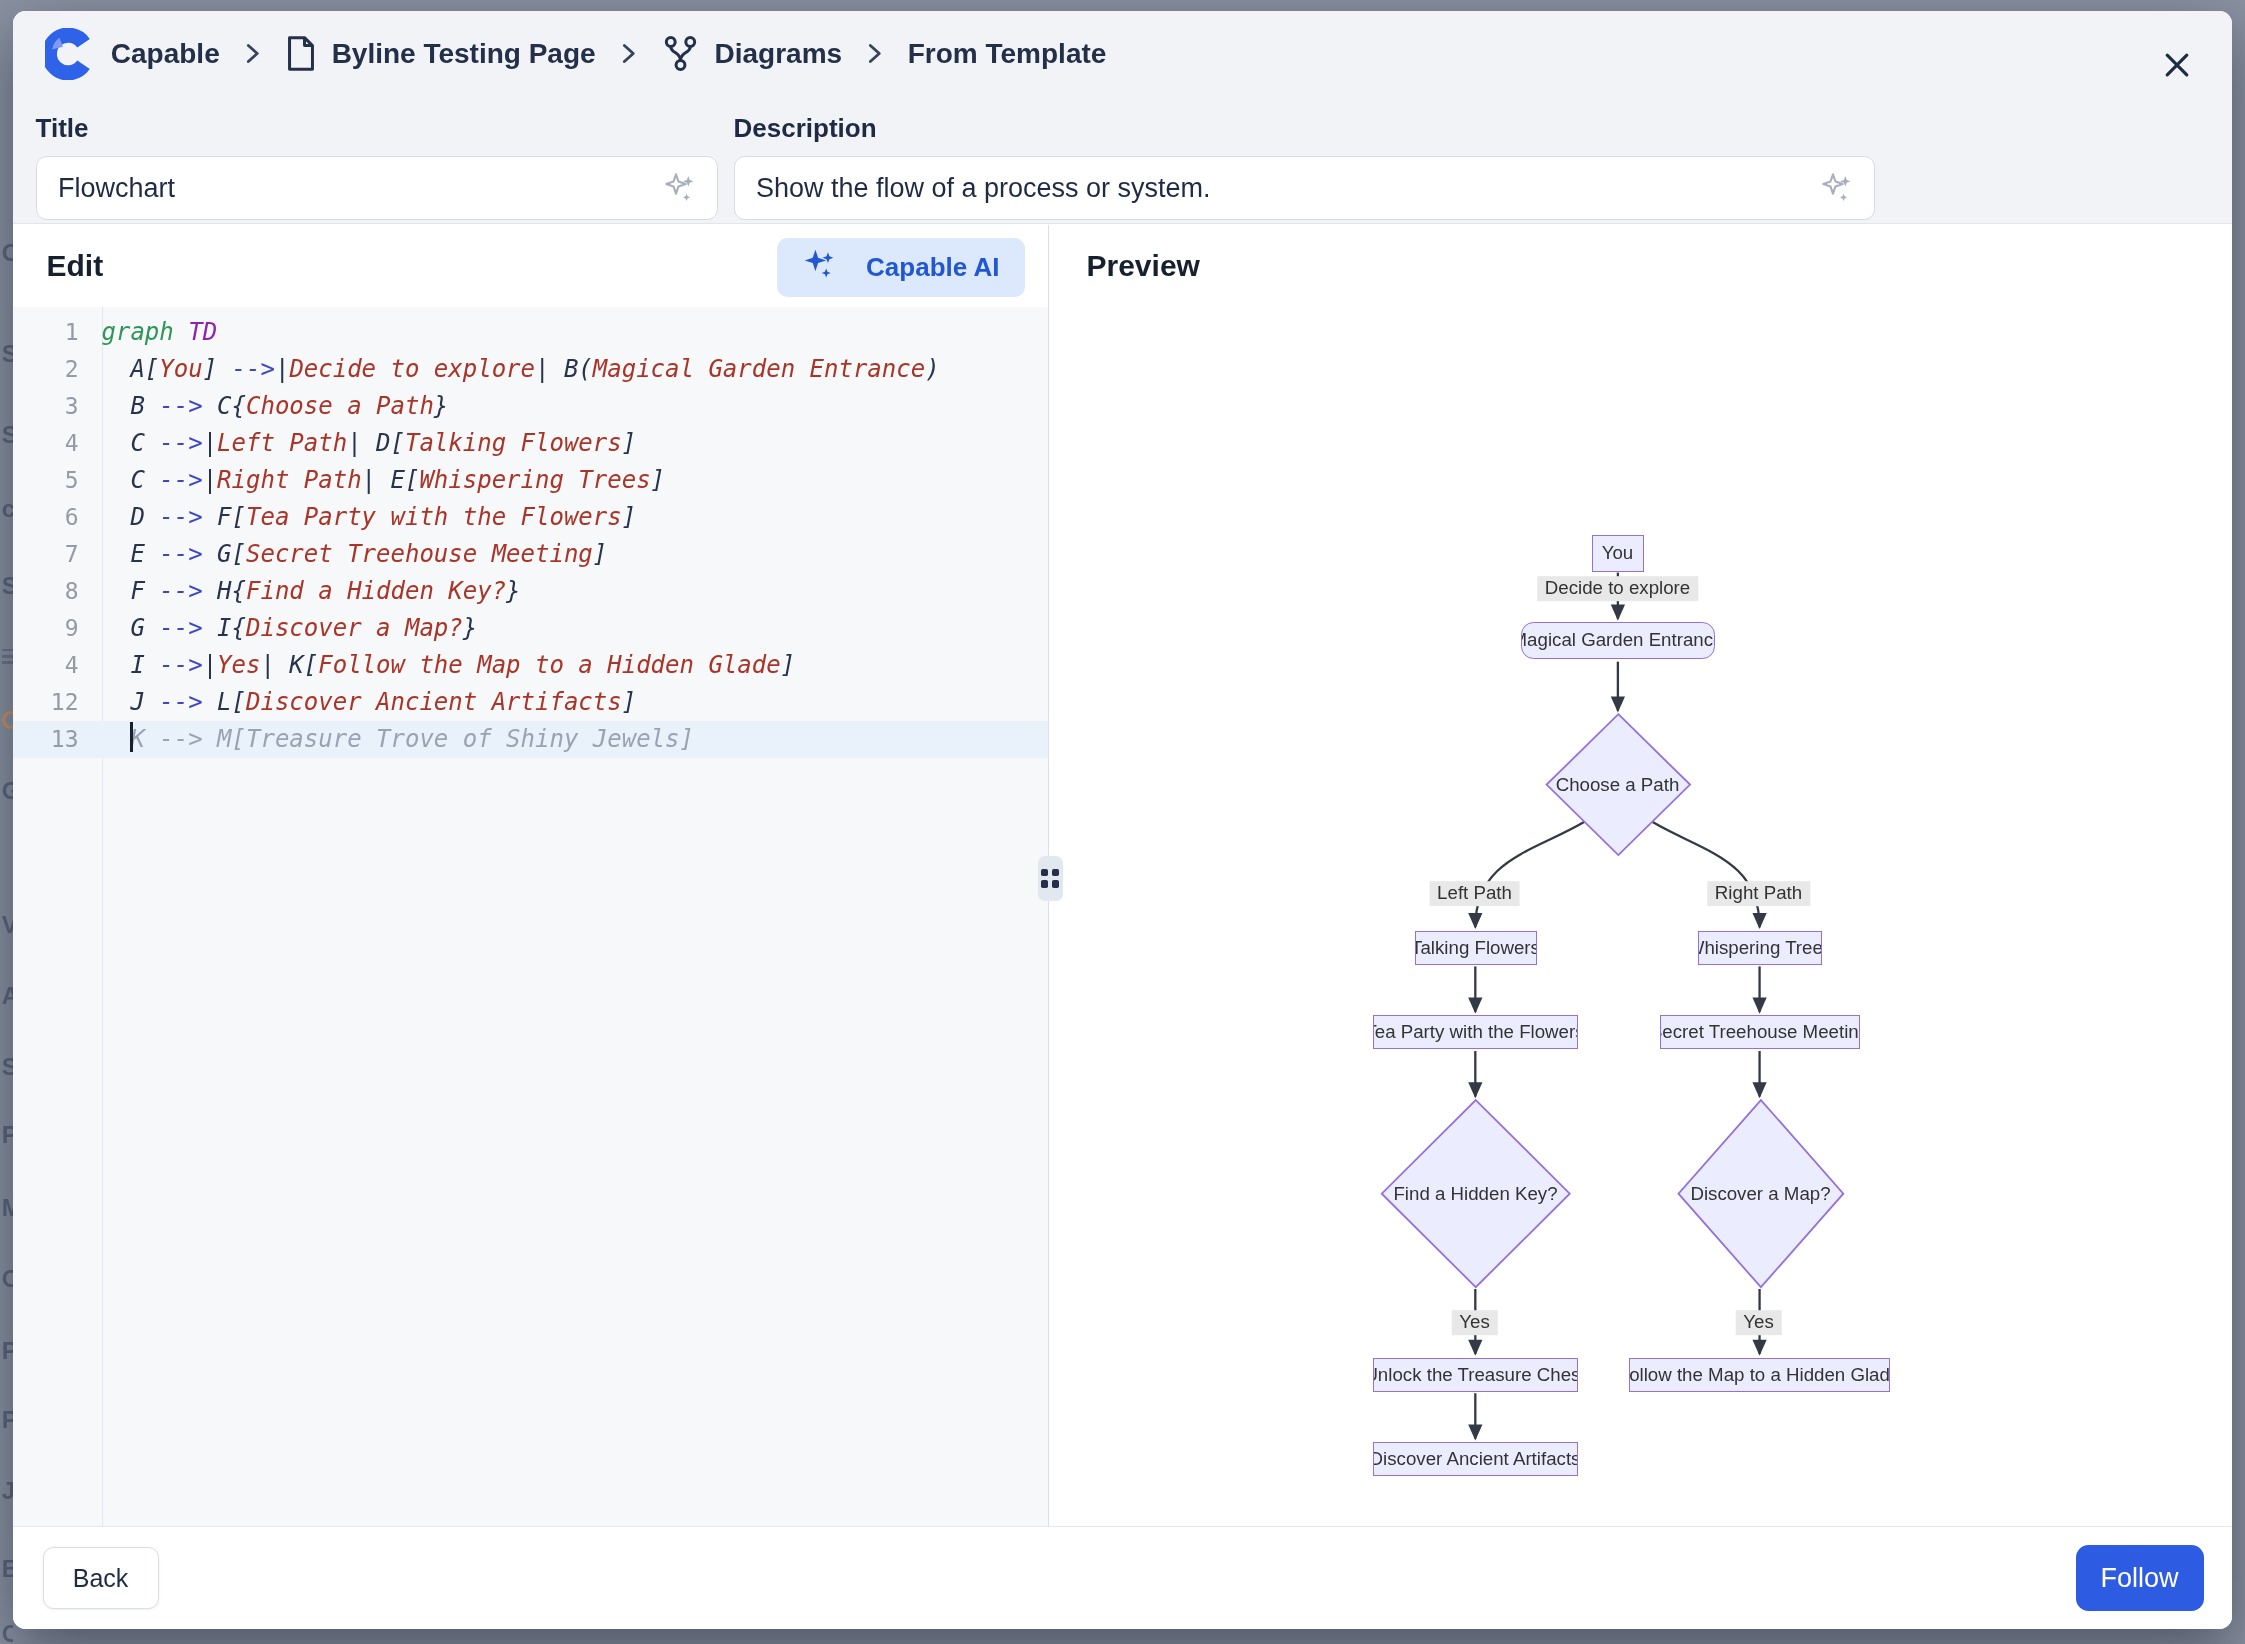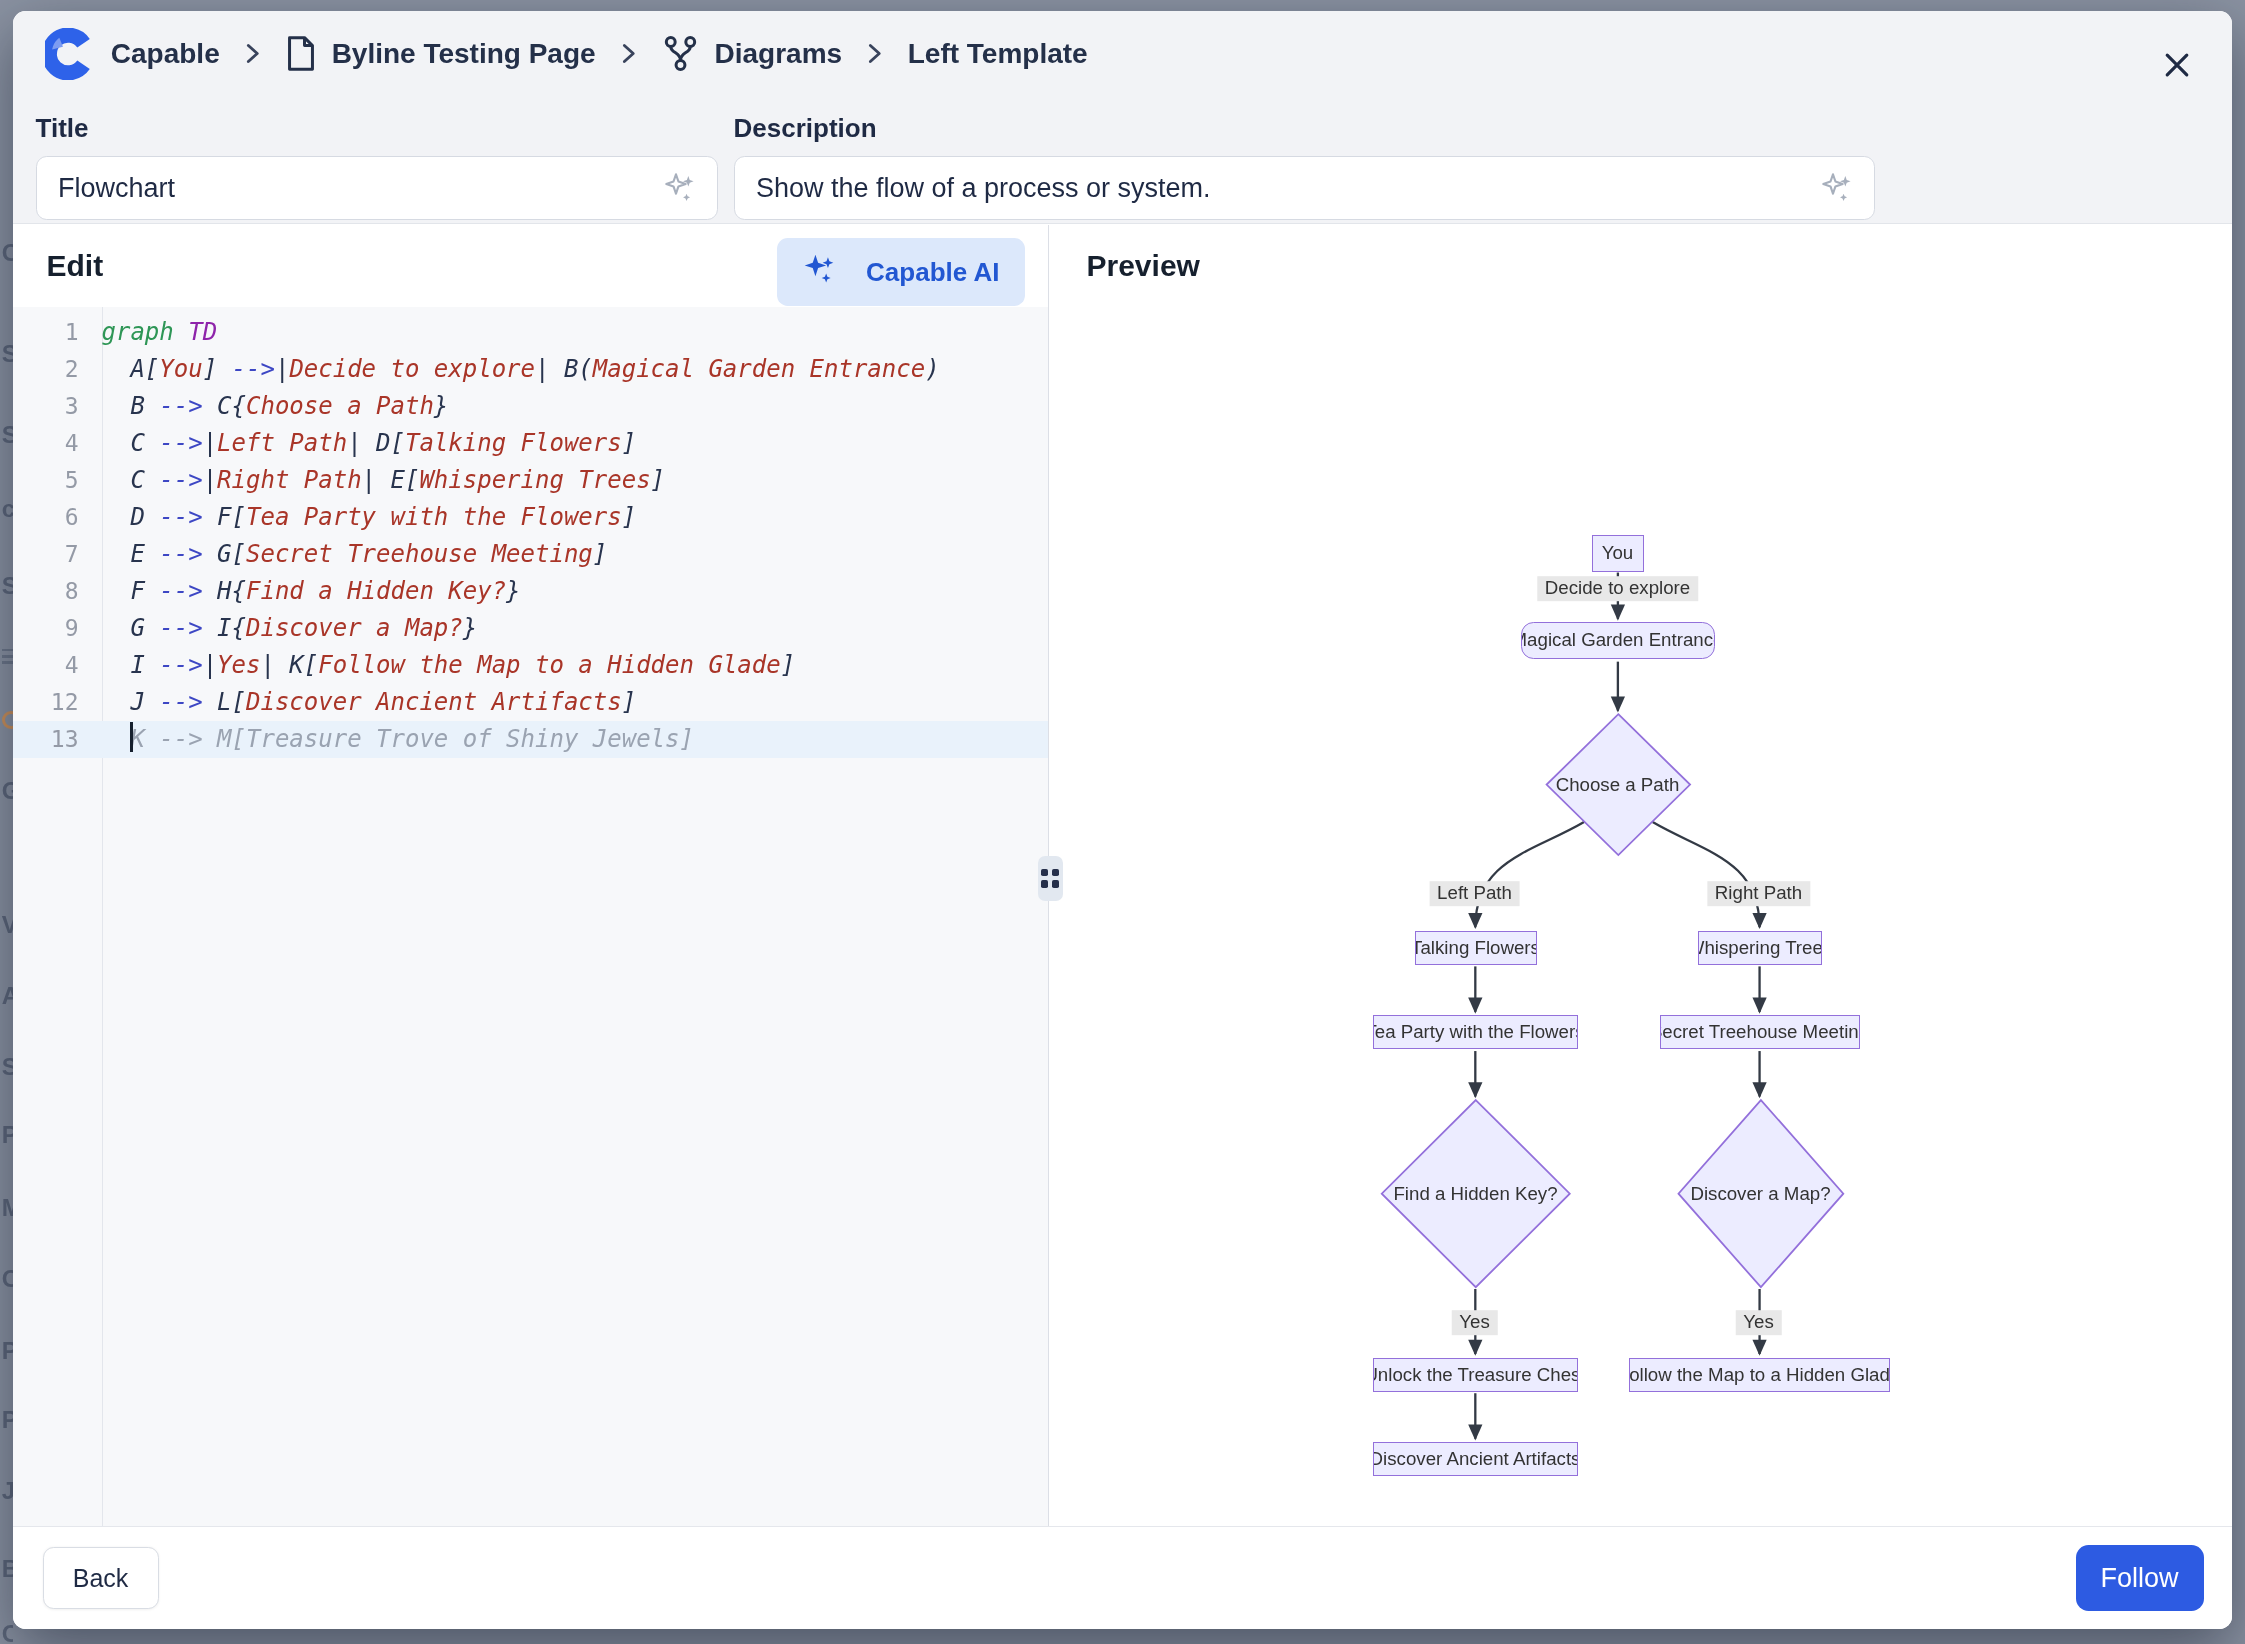--- a/index.html
+++ b/index.html
@@ -32,21 +32,21 @@
   .field-label { font-size: 26px; font-weight: 600; color: #1f2a44; margin-bottom: 12.5px; }
   .field input { width: 100%; height: 64px; background: #fff; border: 1.8px solid #d6dae2; border-radius: 10.7px;
                  font-size: 27px; color: #1f2a44; padding: 0 68px 0 21.4px; outline: none; font-family: "Liberation Sans", sans-serif; }
   .field .sparkle { position: absolute; right: 19.6px; bottom: 14.3px; width: 37px; height: 37px; cursor: pointer; }
 
   
   .content { position: absolute; left: 0; top: 214px; width: 100%; height: 1301px; background: #fff; }
   .pane-left { position: absolute; left: 0; top: 0; width: 1036px; height: 100%; border-right: 1.8px solid #dcdfe6; }
   .pane-header { height: 82px; background: #fff; position: relative; }
   .pane-title { position: absolute; left: 34px; top: 0; line-height: 82px; font-size: 30px; font-weight: 700; color: #16202e; }
-  .ai-btn { position: absolute; right: 23px; top: 13.4px; height: 68px; padding: 0 25px; background: #dce8fb; border: none; border-radius: 10.7px;
+  .ai-btn { position: absolute; right: 23px; top: 13.4px; height: 59px; padding: 0 25px; background: #dce8fb; border: none; border-radius: 10.7px;
             color: #2257d2; font-size: 26px; font-weight: 600; display: flex; align-items: center; gap: 30px; cursor: pointer;
             font-family: "Liberation Sans", sans-serif; }
 
   
   .editor { position: absolute; left: 0; top: 82px; right: 0; bottom: 0; background: #f7f8fa; overflow: hidden;
             font-family: "DejaVu Sans Mono", monospace; font-size: 24px; padding-top: 7.1px; }
   .editor::before { content: ""; position: absolute; left: 89px; top: 0; bottom: 0; width: 0.9px; background: #e3e6ec; }
   .code-row { display: flex; height: 37px; line-height: 37px; position: relative; }
   .code-row.active { background: #e9f2fb; }
   .ln { width: 89px; flex: none; text-align: right; padding-right: 23px; color: #949aa6; font-size: 23px; }
@@ -156,21 +156,21 @@
               </svg>
             </span>
             <span>Diagrams</span>
           </span>
           <span class="chev-sep">
             <svg width="19.6" height="27" viewBox="0 0 22 30">
               <path d="M6 6 L16 15 L6 24" fill="none" stroke="#39435c" stroke-width="3.2" stroke-linecap="round" stroke-linejoin="round"></path>
             </svg>
           </span>
           <span class="crumb">
-            <span>Left Template</span>
+            <span>From Template</span>
           </span>
         </div>
       <div class="close-btn">
         <svg width="32" height="32" viewBox="0 0 36 36">
             <path d="M7 7 L29 29 M29 7 L7 29" stroke="#1f2a44" stroke-width="3.6" stroke-linecap="round"></path>
           </svg>
       </div>
 
       <div class="field" style="left:721px; top:102px; width:1141px;">
         <div class="field-label">Description</div>

